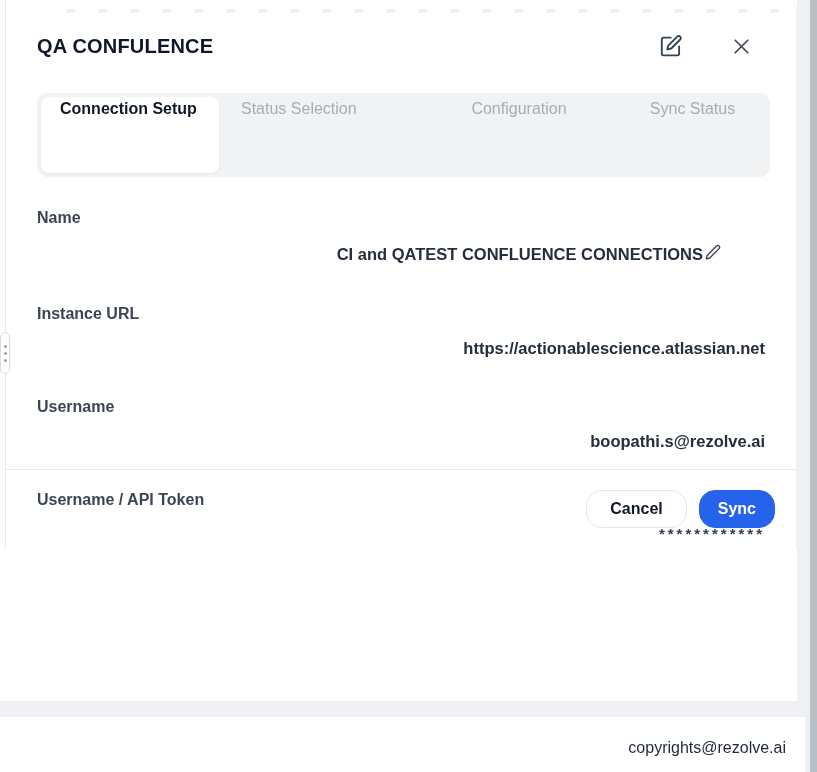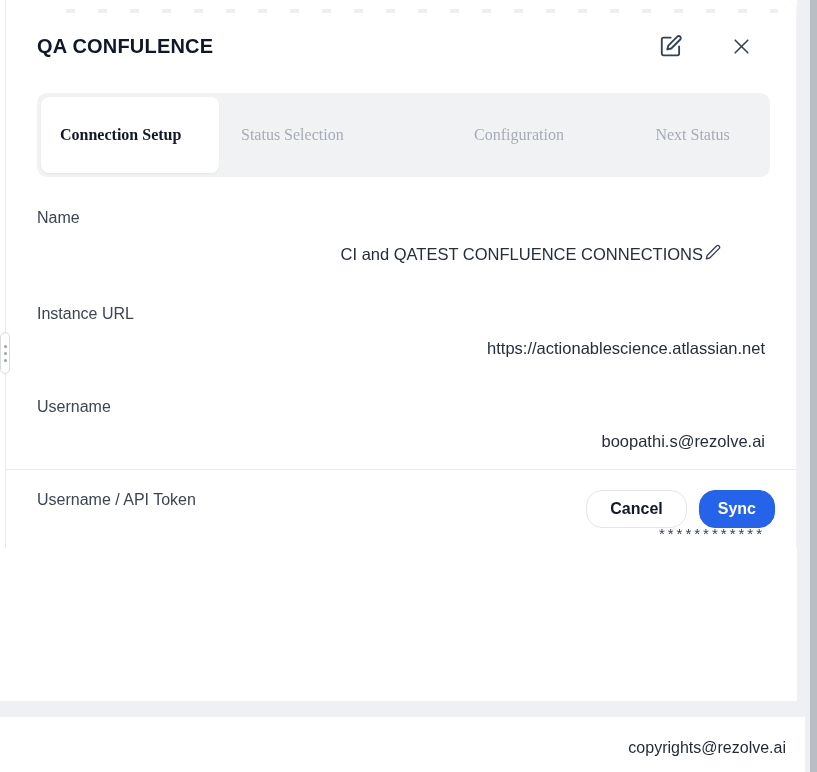--- a/index.html
+++ b/index.html
@@ -45,43 +45,43 @@
   .tabs {
     margin:34px 26px 0 31px;
     height:84px;
     background:#f1f2f4;
     border-radius:10px;
     padding:4px;
     display:flex;
     align-items:stretch;
   }
   .tab {
-    display:flex; align-items:center;
+    display:flex; align-items:flex-start;
     font-size:16px; font-weight:500; color:#a6acb7;
     line-height:1.55;
     cursor:pointer;
     border:none; background:none; text-align:left;
-    font-family:Liberation Serif, serif;
+    font-family:Liberation Sans, sans-serif;
   }
   .tab-active {
     width:178px;
     background:#ffffff;
     border-radius:8px;
     padding-left:19px;
     font-weight:700; color:#111827;
     box-shadow:0 1px 2px rgba(16,24,40,.05);
   }
   .tab-2 { width:200px; padding-left:22px; }
   .tab-3 { width:200px; justify-content:center; }
   .tab-4 { flex:1; justify-content:center; }
   .tab-label-wrap { white-space:pre-line; }
 
   
   .form { padding:32px 31px 0 31px; }
-  .field { margin-bottom:40px; }
+  .field { margin-bottom:40px;font-weight:bold; }
   .field-label { font-size:16px; color:#3c4554; margin-bottom:16px; }
   .field-value-row { display:flex; align-items:center; justify-content:flex-end; padding-left:9px; }
   .field-value { font-size:16.5px; color:#252e3c; }
   .field-value.masked { font-size:15px; letter-spacing:3px; color:#334155; }
   .pencil-btn { background:none; border:none; cursor:pointer; padding:0; margin-right:43px; display:flex; }
 
   
   .modal-footer {
     position:absolute; left:0; right:0; bottom:0; height:79px;
     border-top:1px solid #e7e9ec;
@@ -146,21 +146,21 @@
       <button class="tab tab-active">
         <span class="tab-label-wrap">Connection Setup</span>
       </button>
       <button class="tab tab-2">
         <span class="tab-label-wrap">Status Selection</span>
       </button>
       <button class="tab tab-3">
         <span>Configuration</span>
       </button>
       <button class="tab tab-4">
-        <span>Next Status</span>
+        <span>Sync Status</span>
       </button>
     </div>
 
     <div class="form">
 
       <div class="field">
         <div class="field-label">Name</div>
         <div class="field-value-row">
           <div class="field-value">CI and QATEST CONFLUENCE CONNECTIONS</div>
           <button class="pencil-btn" aria-label="Edit name">

